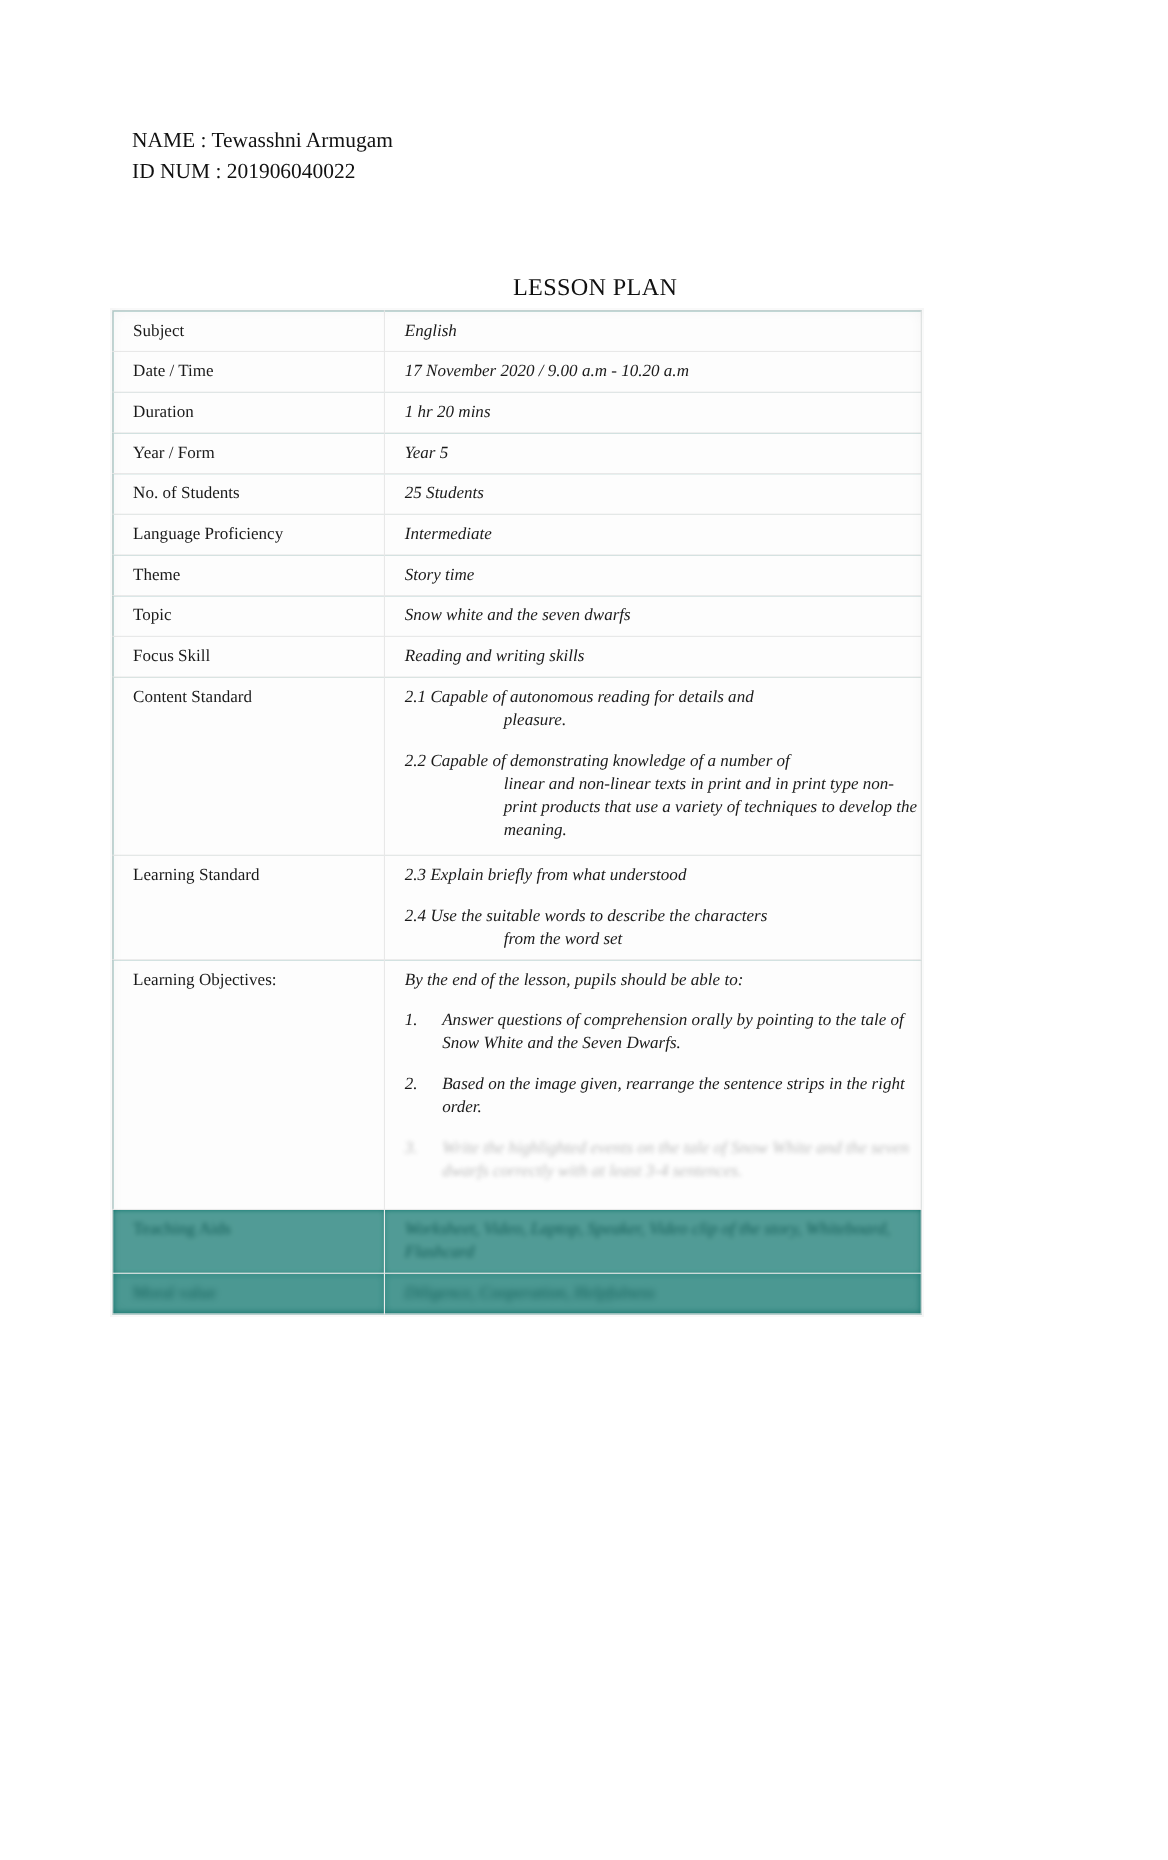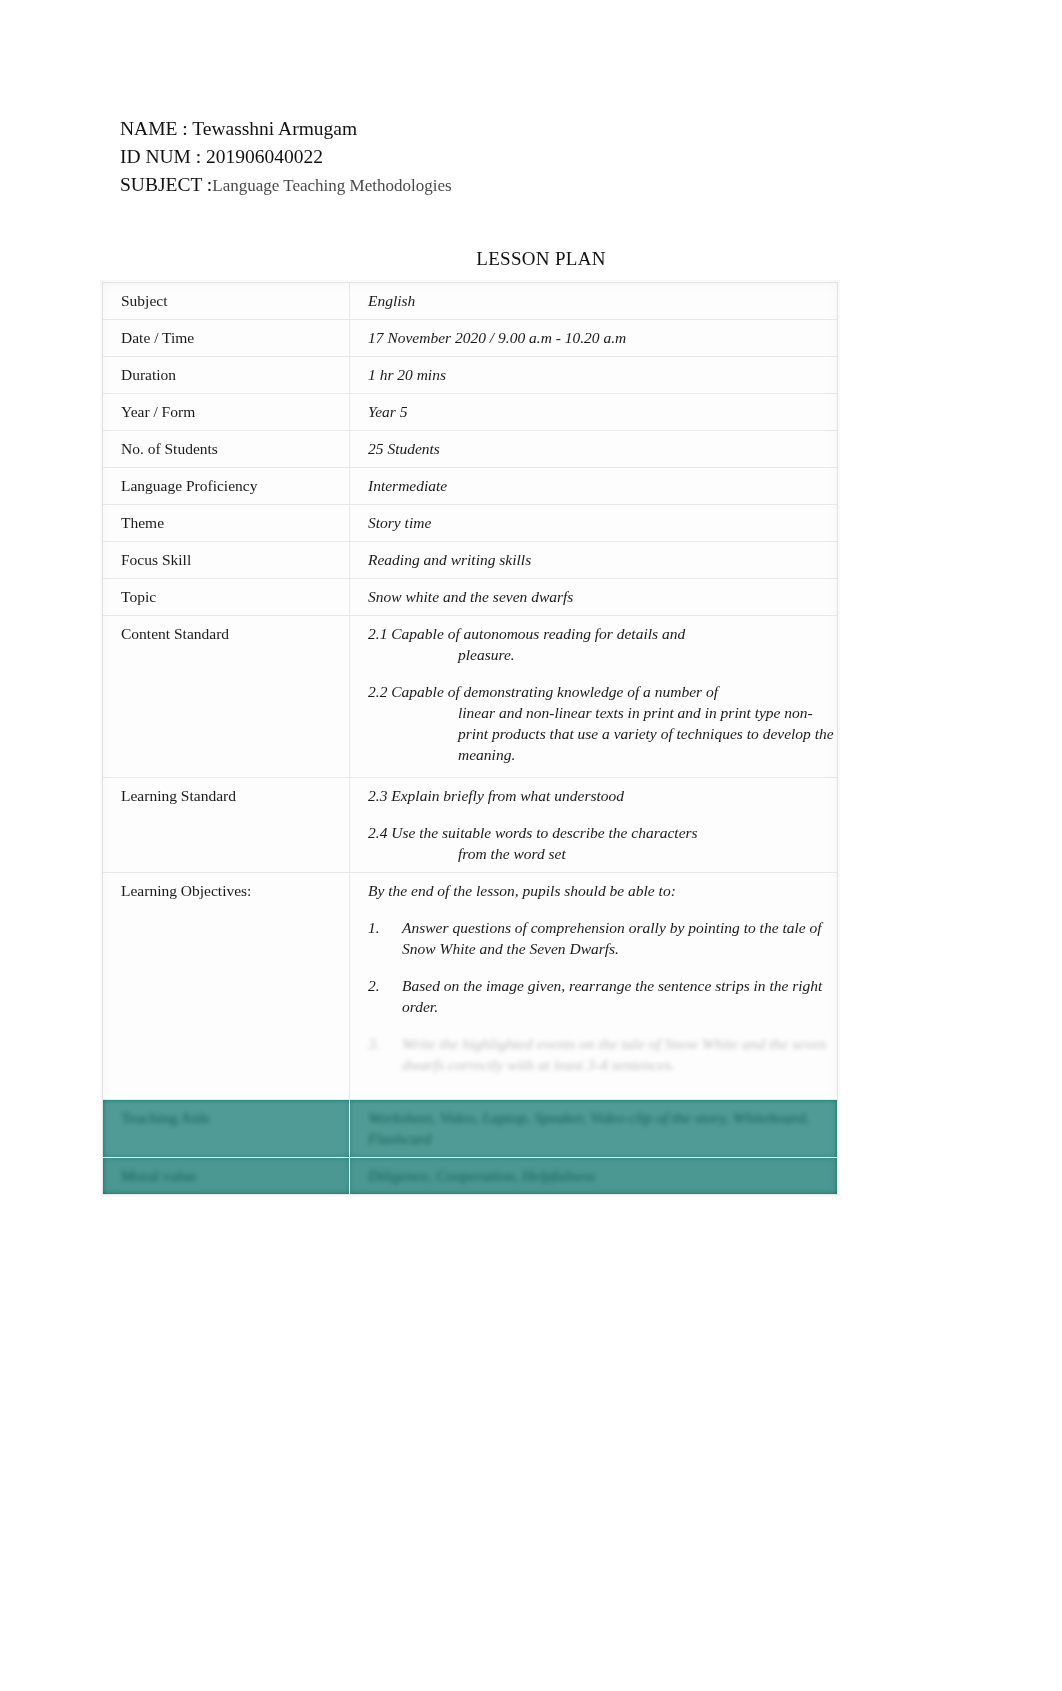--- a/index.html
+++ b/index.html
@@ -45,21 +45,21 @@
     opacity: .92;
   }
 
   
   .doc-title {
     position: absolute;
     top: 248px;
     left: 0;
     width: 1062px;
     text-align: center;
-    font-size: 19px;
+    font-size: 22px;
     letter-spacing: .3px;
     color: #111;
     padding-left: 20px;
     box-sizing: border-box;
   }
 
   
   .table-wrap {
     position: absolute;
     left: 102px;
@@ -137,23 +137,20 @@
   }
 </style>
 </head>
 <body>
 
 <div class="page">
 
   <div class="header">
     <div class="header-line">NAME : Tewasshni Armugam</div>
     <div class="header-line">ID NUM : 201906040022</div>
-    <div class="header-line">
-      <span class="subject-label">SUBJECT :</span><span class="subject-value">Language Teaching Methodologies</span>
-    </div>
   </div>
 
   <div class="doc-title">LESSON PLAN</div>
 
   <div class="table-wrap">
     <table class="lesson">
       <tbody>
 
         <tr>
           <td class="k">Subject</td>
@@ -177,26 +174,26 @@
         </tr>
         <tr>
           <td class="k">Language Proficiency</td>
           <td class="v">Intermediate</td>
         </tr>
         <tr>
           <td class="k">Theme</td>
           <td class="v">Story time</td>
         </tr>
         <tr>
+          <td class="k">Topic</td>
+          <td class="v">Snow white and the seven dwarfs</td>
+        </tr>
+        <tr>
           <td class="k">Focus Skill</td>
           <td class="v">Reading and writing skills</td>
-        </tr>
-        <tr>
-          <td class="k">Topic</td>
-          <td class="v">Snow white and the seven dwarfs</td>
         </tr>
 
         <tr>
           <td class="k tall-1">Content Standard</td>
           <td class="v">
             <p class="para hang">
               <span>2.1 Capable of autonomous reading for details and</span>
               <span class="cont">pleasure.</span>
             </p>
             <p class="para hang">

